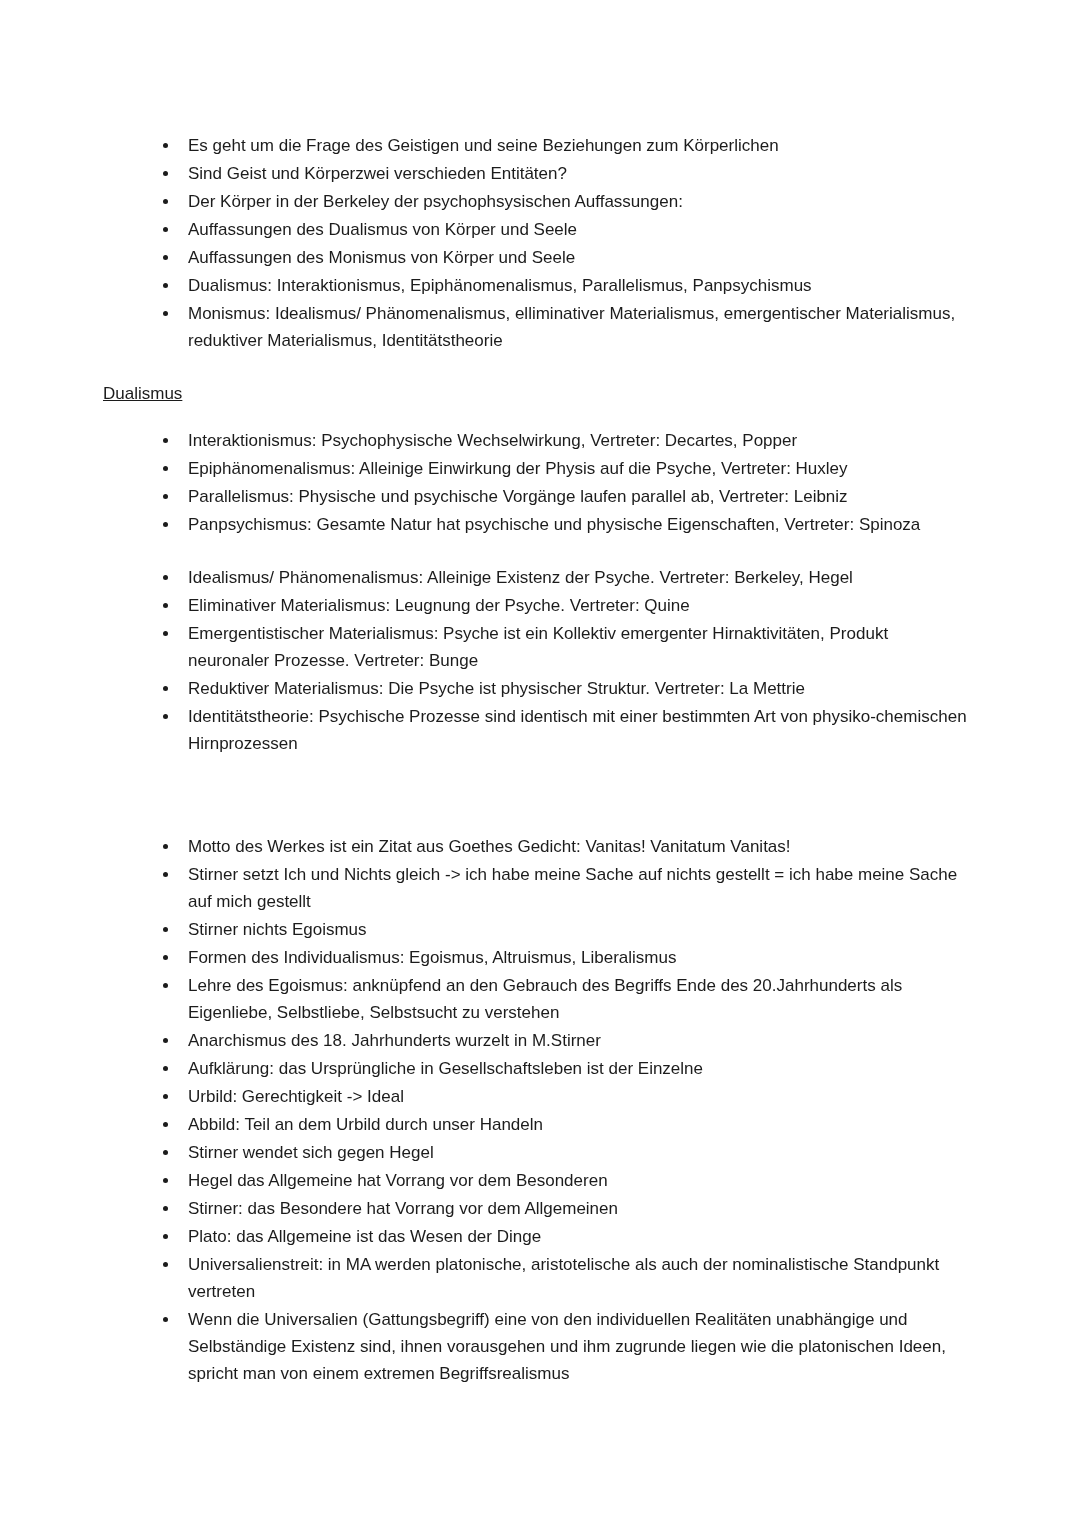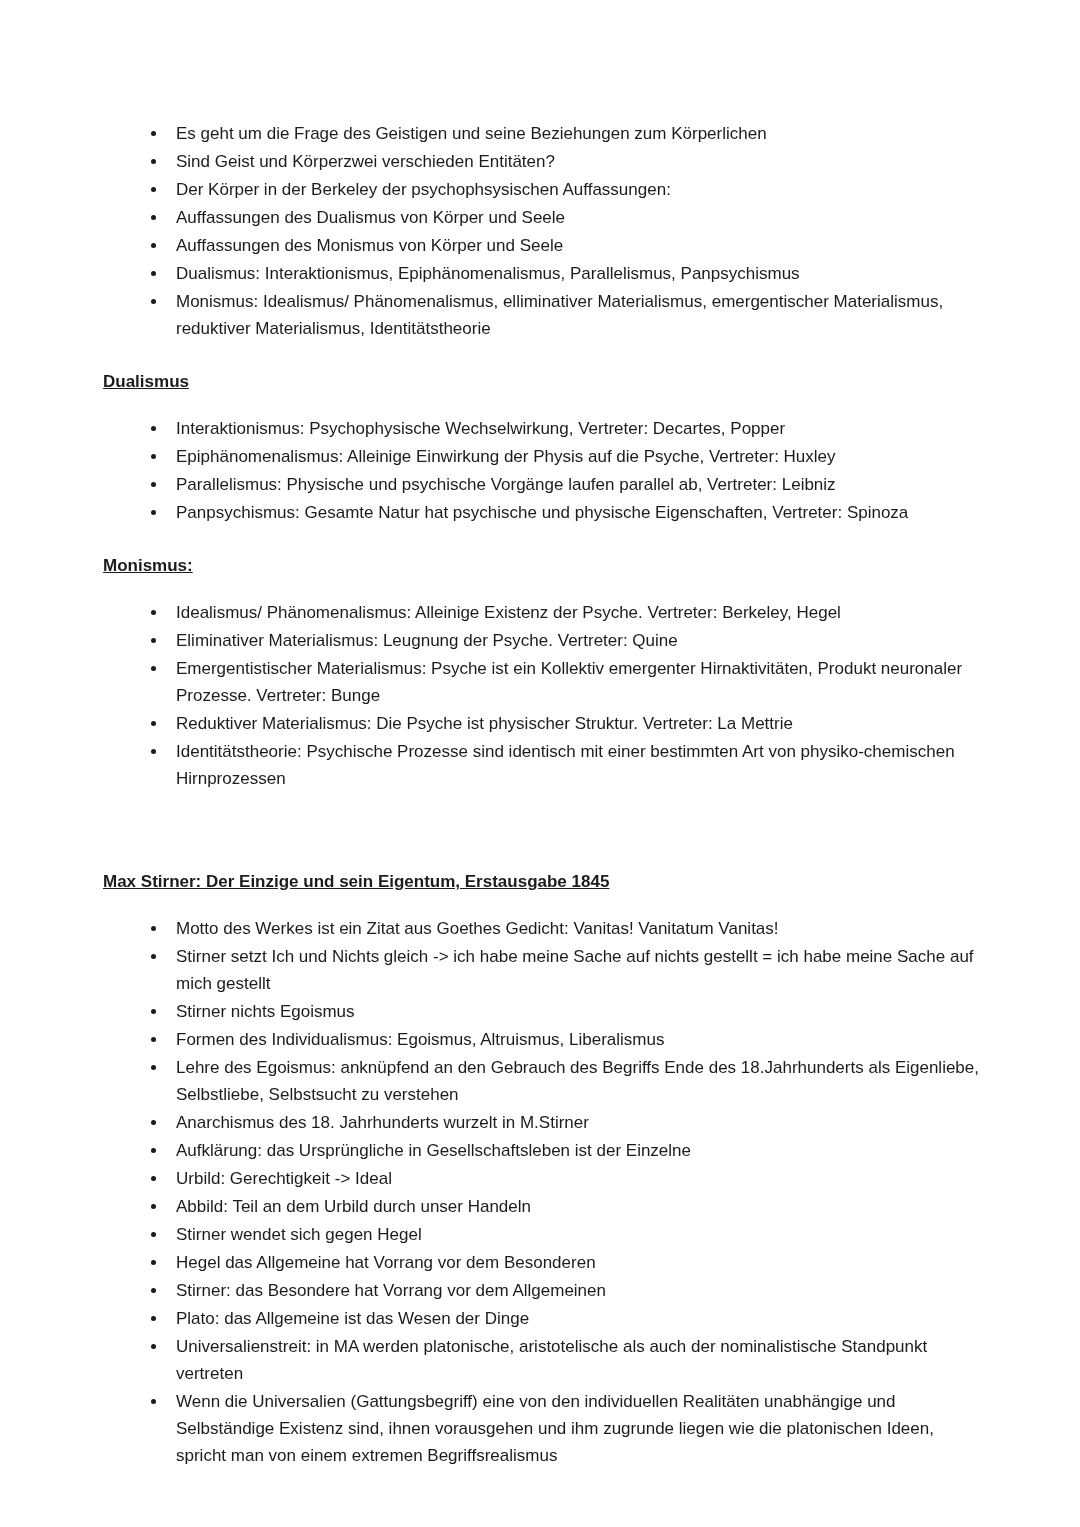--- a/index.html
+++ b/index.html
@@ -20,27 +20,27 @@
     color: #1c1c1c;
   }
   .section + .section {
     margin-top: 26px;
   }
   .section.big-gap {
     margin-top: 76px;
   }
   .heading {
     font-size: 17px;
-    font-weight: bold;
+    font-weight: normal;
     text-decoration: underline;
     margin: 0 0 20px 0;
     line-height: 27px;
   }
   ul.bullets {
-    margin: 0;
+    margin: 12px;
     padding-left: 65px;
     list-style: disc outside;
   }
   ul.bullets li {
     line-height: 27px;
     margin: 0 0 1px 0;
     padding-left: 8px;
   }
 </style>
 </head>
@@ -62,37 +62,35 @@
       <section class="section">
         <h2 class="heading">Dualismus</h2>
         <ul class="bullets">
           <li>Interaktionismus: Psychophysische Wechselwirkung, Vertreter: Decartes, Popper</li>
           <li>Epiphänomenalismus: Alleinige Einwirkung der Physis auf die Psyche, Vertreter: Huxley</li>
           <li>Parallelismus: Physische und psychische Vorgänge laufen parallel ab, Vertreter: Leibniz</li>
           <li>Panpsychismus: Gesamte Natur hat psychische und physische Eigenschaften, Vertreter: Spinoza</li>
         </ul>
       </section>
       <section class="section">
-        <h2 class="heading">Monismus:</h2>
         <ul class="bullets">
           <li>Idealismus/ Phänomenalismus: Alleinige Existenz der Psyche. Vertreter: Berkeley, Hegel</li>
           <li>Eliminativer Materialismus: Leugnung der Psyche. Vertreter: Quine</li>
           <li>Emergentistischer Materialismus: Psyche ist ein Kollektiv emergenter Hirnaktivitäten, Produkt neuronaler Prozesse. Vertreter: Bunge</li>
           <li>Reduktiver Materialismus: Die Psyche ist physischer Struktur. Vertreter: La Mettrie</li>
           <li>Identitätstheorie: Psychische Prozesse sind identisch mit einer bestimmten Art von physiko-chemischen Hirnprozessen</li>
         </ul>
       </section>
       <section class="section big-gap">
-        <h2 class="heading">Max Stirner: Der Einzige und sein Eigentum, Erstausgabe 1845</h2>
         <ul class="bullets">
           <li>Motto des Werkes ist ein Zitat aus Goethes Gedicht: Vanitas! Vanitatum Vanitas!</li>
           <li>Stirner setzt Ich und Nichts gleich -&gt; ich habe meine Sache auf nichts gestellt = ich habe meine Sache auf mich gestellt</li>
           <li>Stirner nichts Egoismus</li>
           <li>Formen des Individualismus: Egoismus, Altruismus, Liberalismus</li>
-          <li>Lehre des Egoismus: anknüpfend an den Gebrauch des Begriffs Ende des 18.Jahrhunderts als Eigenliebe, Selbstliebe, Selbstsucht zu verstehen</li>
+          <li>Lehre des Egoismus: anknüpfend an den Gebrauch des Begriffs Ende des 20.Jahrhunderts als Eigenliebe, Selbstliebe, Selbstsucht zu verstehen</li>
           <li>Anarchismus des 18. Jahrhunderts wurzelt in M.Stirner</li>
           <li>Aufklärung: das Ursprüngliche in Gesellschaftsleben ist der Einzelne</li>
           <li>Urbild: Gerechtigkeit -&gt; Ideal</li>
           <li>Abbild: Teil an dem Urbild durch unser Handeln</li>
           <li>Stirner wendet sich gegen Hegel</li>
           <li>Hegel das Allgemeine hat Vorrang vor dem Besonderen</li>
           <li>Stirner: das Besondere hat Vorrang vor dem Allgemeinen</li>
           <li>Plato: das Allgemeine ist das Wesen der Dinge</li>
           <li>Universalienstreit: in MA werden platonische, aristotelische als auch der nominalistische Standpunkt vertreten</li>
           <li>Wenn die Universalien (Gattungsbegriff) eine von den individuellen Realitäten unabhängige und Selbständige Existenz sind, ihnen vorausgehen und ihm zugrunde liegen wie die platonischen Ideen, spricht man von einem extremen Begriffsrealismus</li>

